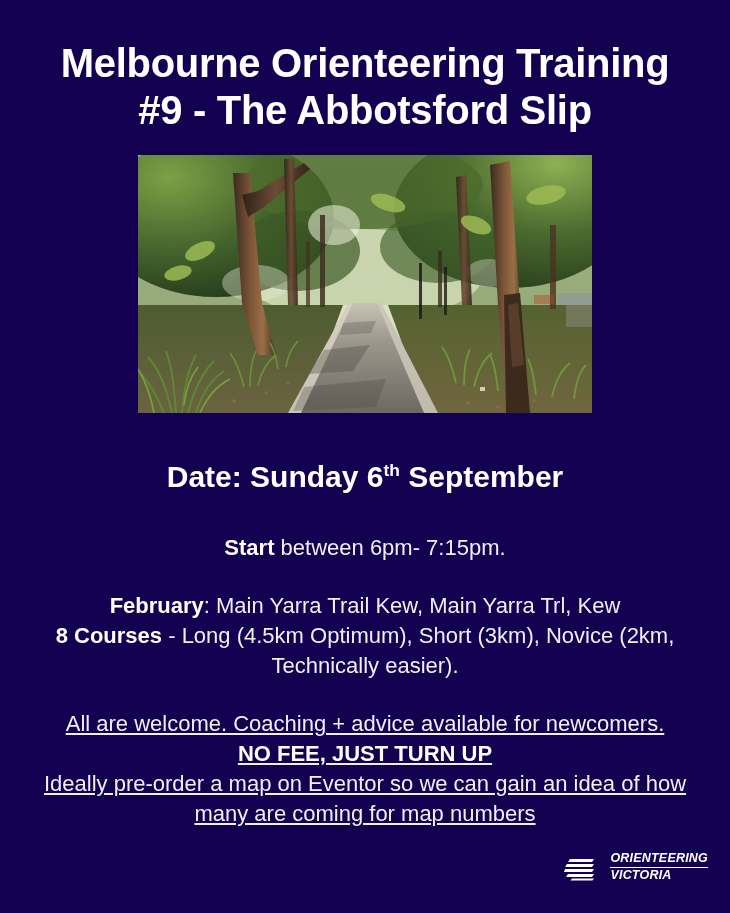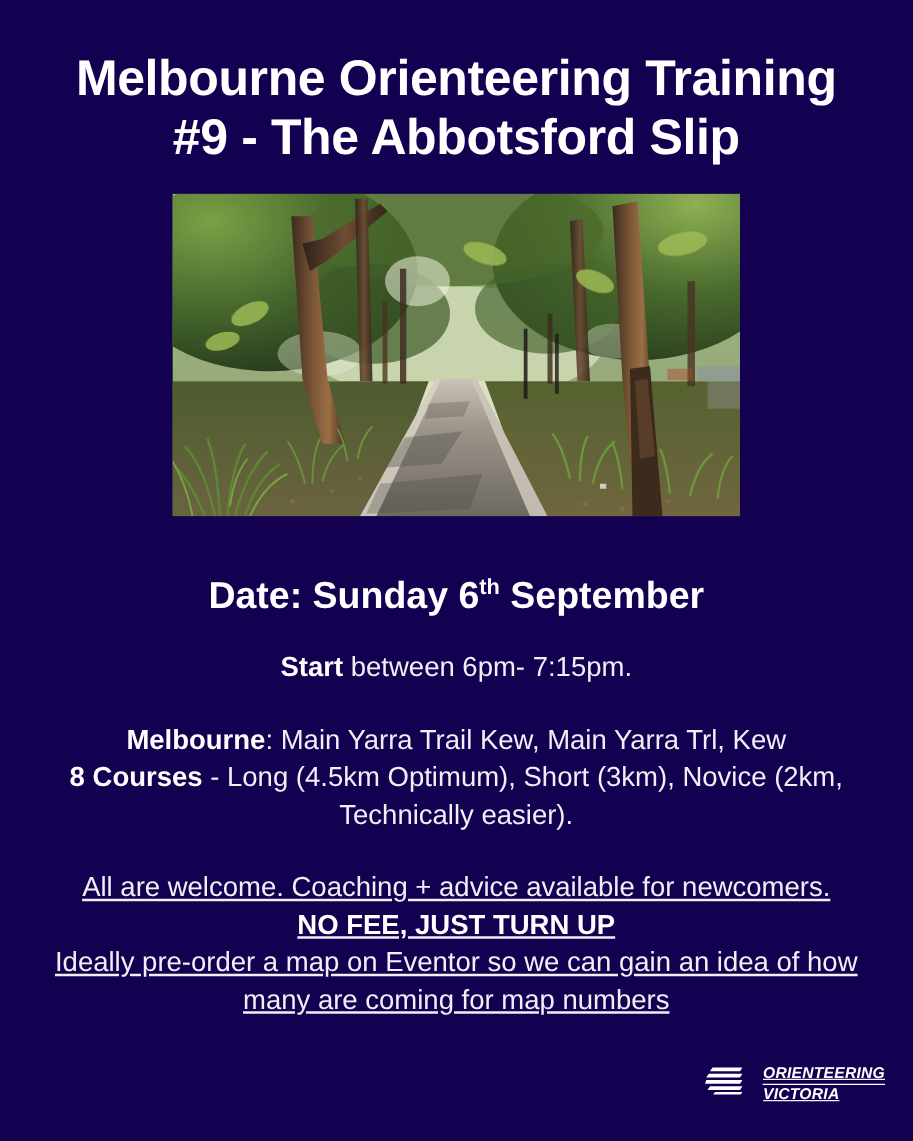--- a/index.html
+++ b/index.html
@@ -69,35 +69,34 @@
 
   
   .body-block {
     width: 690px;
     text-align: center;
     font-size: 22px;
     line-height: 30px;
     color: #f0eff6;
   }
   .para { margin: 0; }
-  .para.start     { margin-top: 24px; }
+  .para.start     { margin-top: 38px; }
   .para.assembly  { margin-top: 28px; }
   .para.welcome   { margin-top: 28px; text-decoration: underline; }
   .para b, .para strong { font-weight: bold; color: #ffffff; }
   .nofee { font-weight: bold; color: #ffffff; }
 
   
   .logo {
     position: absolute;
     right: 22px;
     bottom: 32px;
     display: flex;
-    align-items: flex-start;
+    align-items: flex-end;
     gap: 16px;
-    text-decoration: underline;
   }
   .logo-mark { display: block; }
   .logo-text {
     display: flex;
     flex-direction: column;
     line-height: 1;
   }
   .logo-text span {
     font-family: "Liberation Sans", sans-serif;
     font-weight: bold;
@@ -275,21 +274,21 @@
     <span>Date: Sunday 6</span><sup>th</sup><span> September</span>
   </div>
 
   <div class="body-block">
 
     <p class="para start">
       <b>Start</b><span> between 6pm- 7:15pm.</span>
     </p>
 
     <p class="para assembly">
-      <b>Melbourne</b><span>: Main Yarra Trail Kew, Main Yarra Trl, Kew</span><br>
+      <b>February</b><span>: Main Yarra Trail Kew, Main Yarra Trl, Kew</span><br>
       <b>8 Courses</b><span> - Long (4.5km Optimum), Short (3km), Novice (2km, Technically easier).</span>
     </p>
 
     <p class="para welcome">
       <span>All are welcome. Coaching + advice available for newcomers.</span><br>
       <span class="nofee">NO FEE, JUST TURN UP</span><br>
       <span>Ideally pre-order a map on Eventor so we can gain an idea of how many are coming for map numbers</span>
     </p>
 
   </div>

